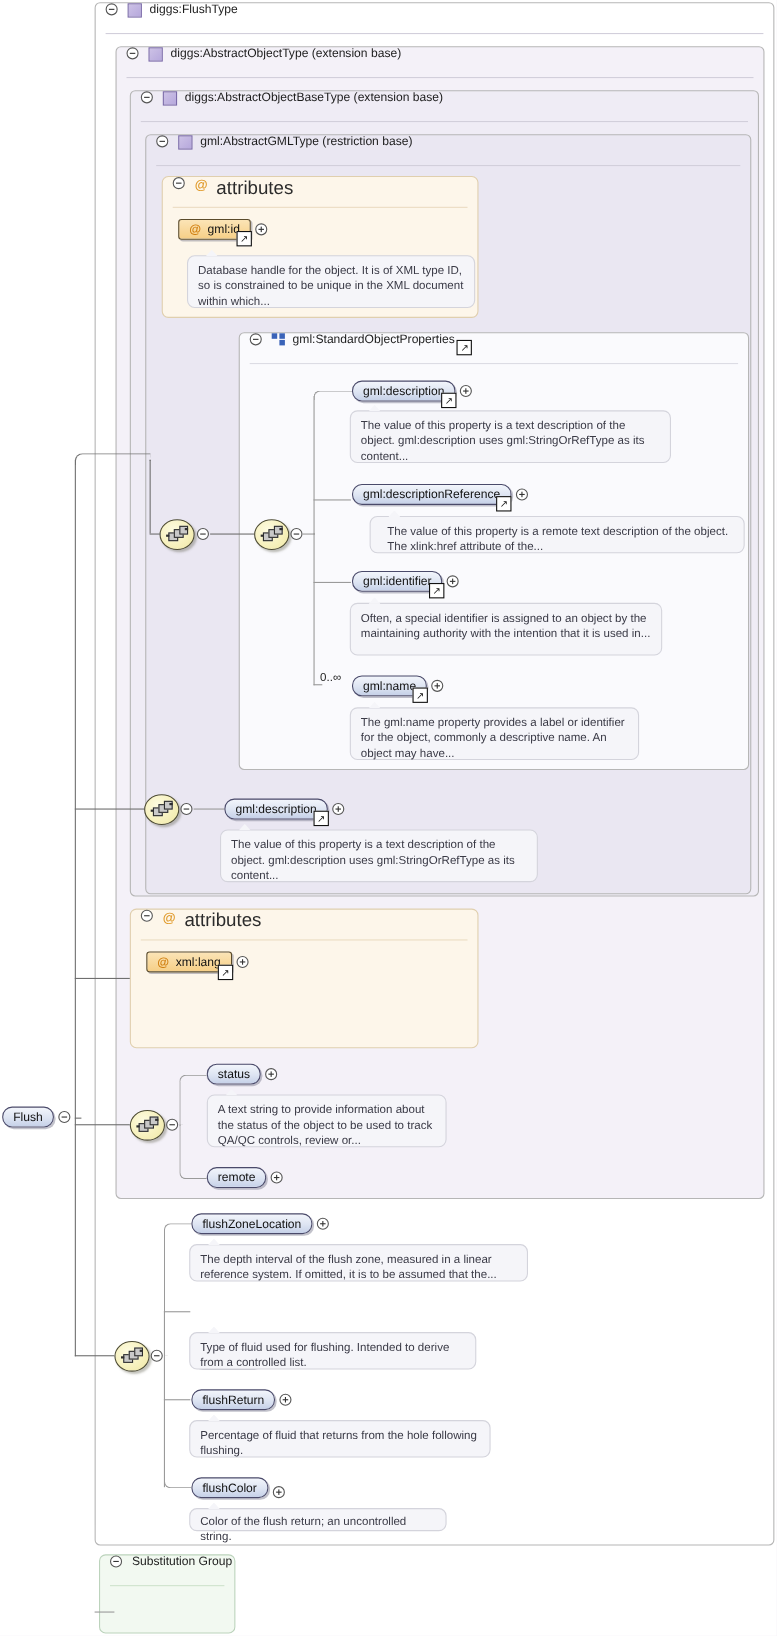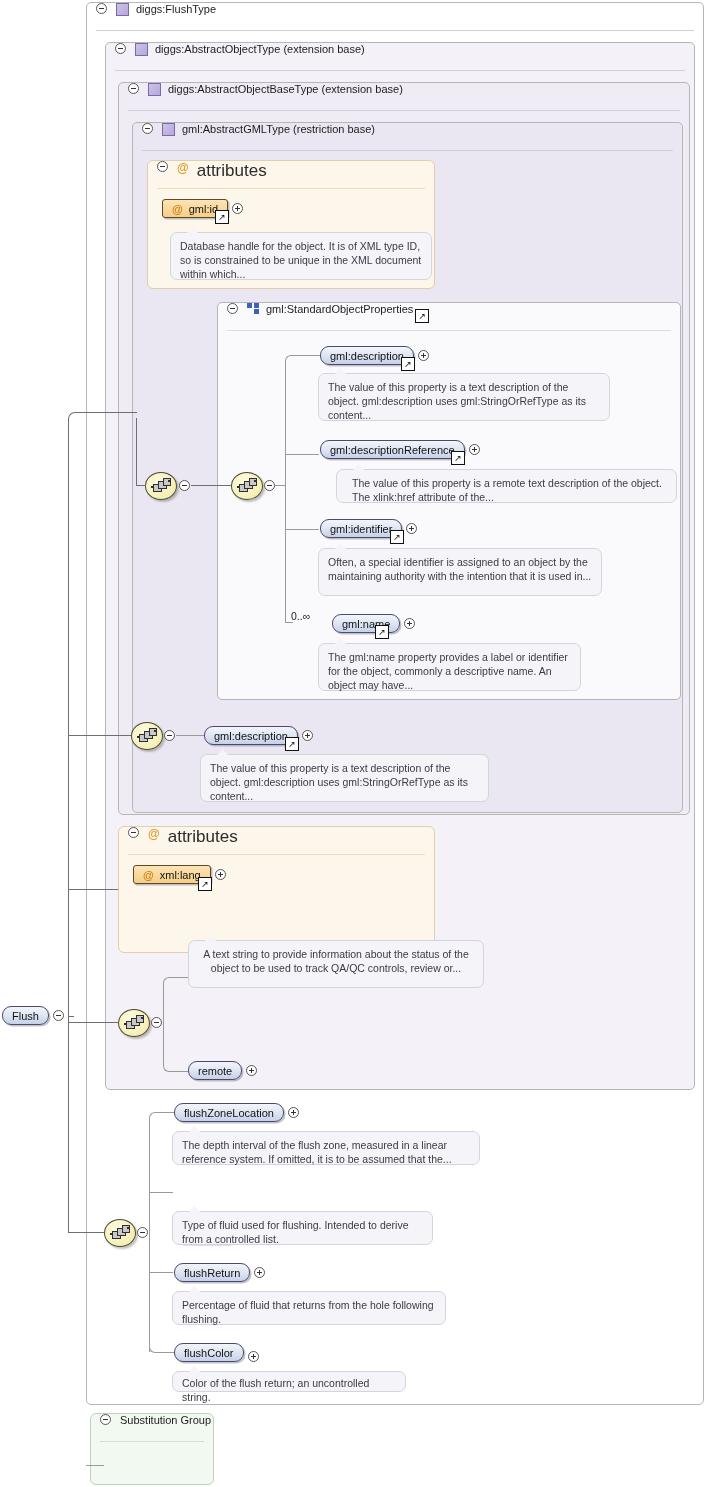--- a/index.html
+++ b/index.html
@@ -229,21 +229,21 @@
   <div class="node" style="left:320px;top:519px;">
     <span class="pill">
       <span>gml:identifier</span>
     </span>
     <span class="circbtn plus nodebtn"></span>
   </div>
   <span class="extref" style="left:390px;top:530px;">↗</span>
   <div class="doc" style="left:318px;top:548px;width:284px;height:48px;">Often, a special identifier is assigned to an object by the maintaining authority with the intention that it is used in...</div>
 
   <span class="card" style="left:291px;top:610px;">0..∞</span>
-  <div class="node" style="left:332px;top:614px;justify-content:flex-end;">
+  <div class="node" style="left:320px;top:614px;justify-content:flex-end;">
     <span class="pill">
       <span>gml:name</span>
     </span>
     <span class="circbtn plus nodebtn"></span>
   </div>
   <span class="extref" style="left:375px;top:625px;">↗</span>
   <div class="doc" style="left:318px;top:643px;width:263px;height:48px;">The gml:name property provides a label or identifier for the object, commonly a descriptive name. An object may have...</div>
 
   <div class="seq" style="left:131px;top:722px;">
     <span class="seqglyph">
@@ -296,21 +296,21 @@
 
   <div class="elbowT" style="left:163px;top:977px;width:24px;height:46px;"></div>
   <div class="elbow" style="left:163px;top:1022px;width:24px;height:49px;"></div>
 
   <div class="node" style="left:188px;top:967px;">
     <span class="pill">
       <span>status</span>
     </span>
     <span class="circbtn plus nodebtn"></span>
   </div>
-  <div class="doc" style="left:188px;top:940px;width:296px;height:48px;text-align:center;">A text string to provide information about the status of the object to be used to track QA/QC controls, review or...</div>
+  <div class="doc" style="left:188px;top:995px;width:218px;height:48px;">A text string to provide information about the status of the object to be used to track QA/QC controls, review or...</div>
 
   <div class="node" style="left:188px;top:1061px;">
     <span class="pill">
       <span>remote</span>
     </span>
     <span class="circbtn plus nodebtn"></span>
   </div>
 
   <div class="seq" style="left:104px;top:1219px;">
     <span class="seqglyph">

